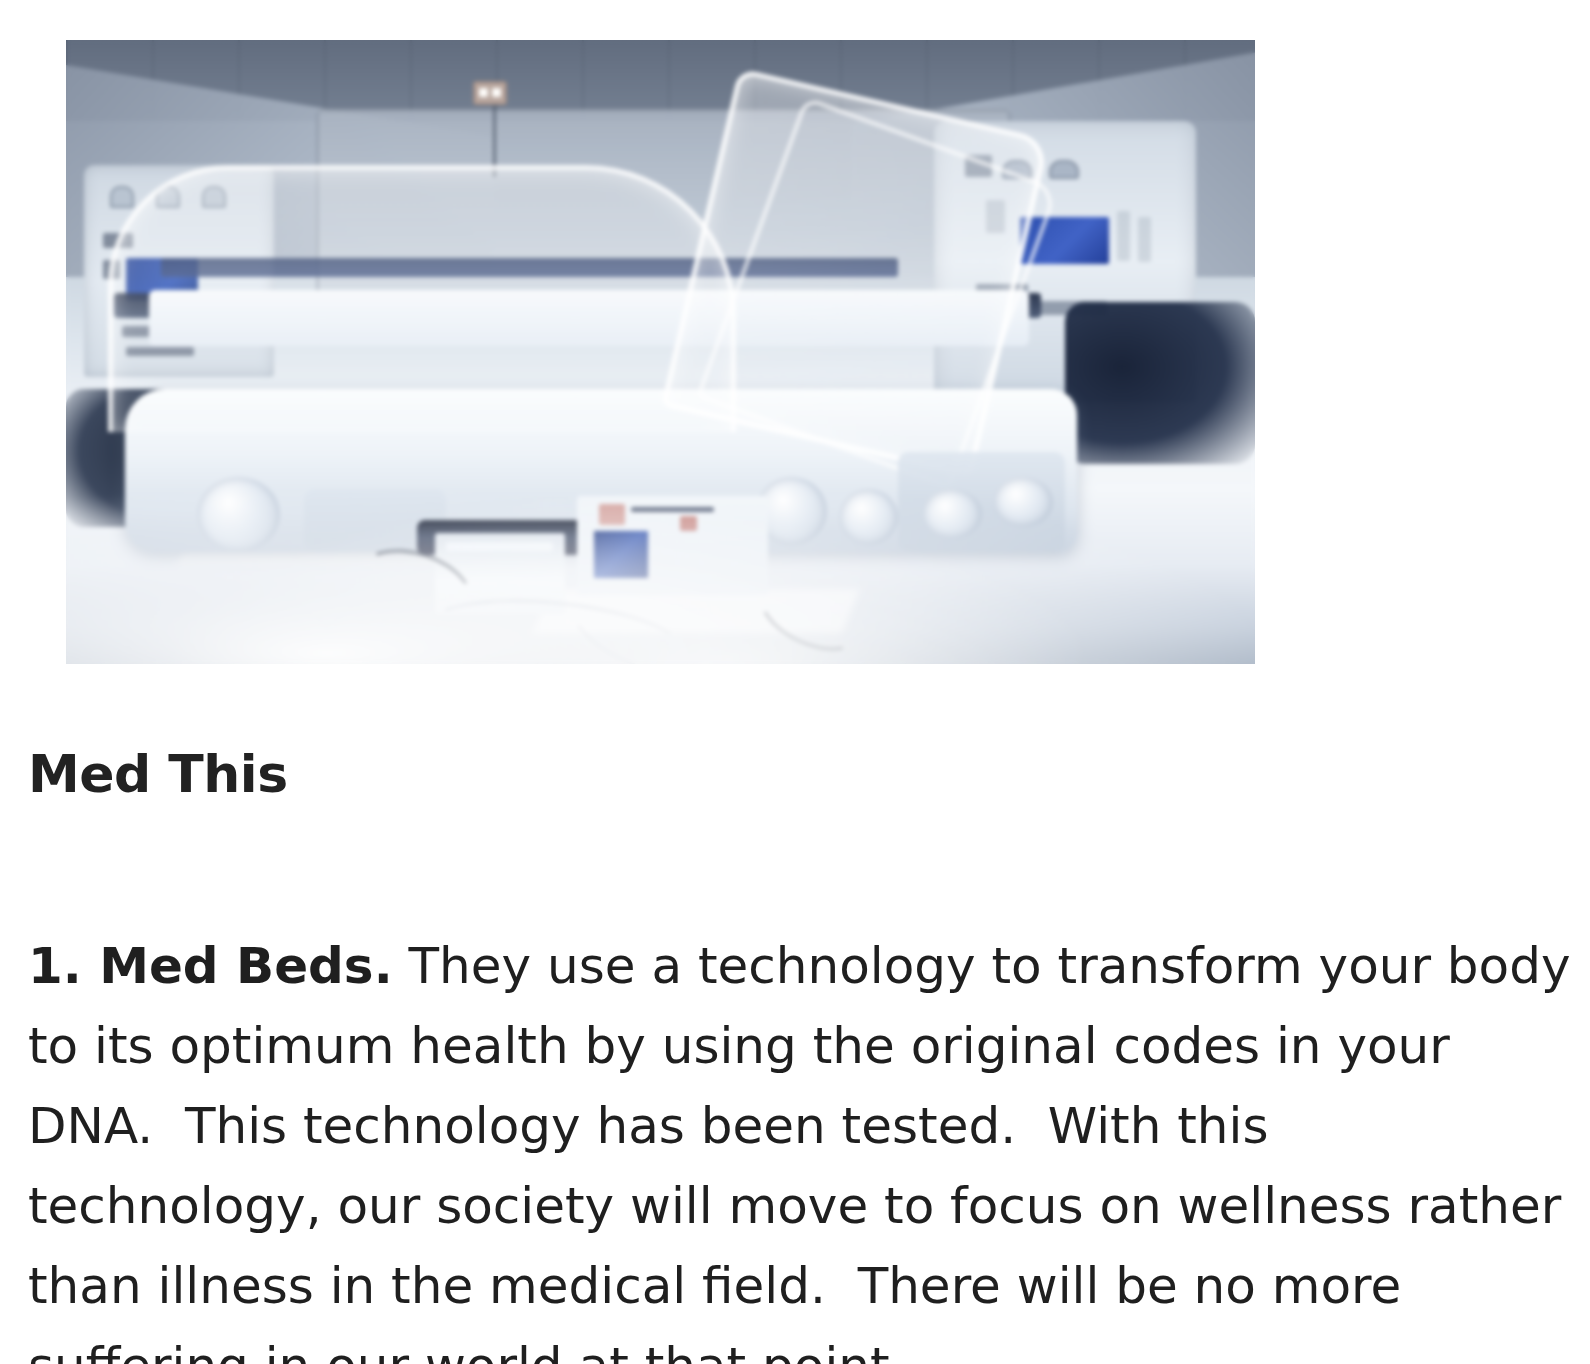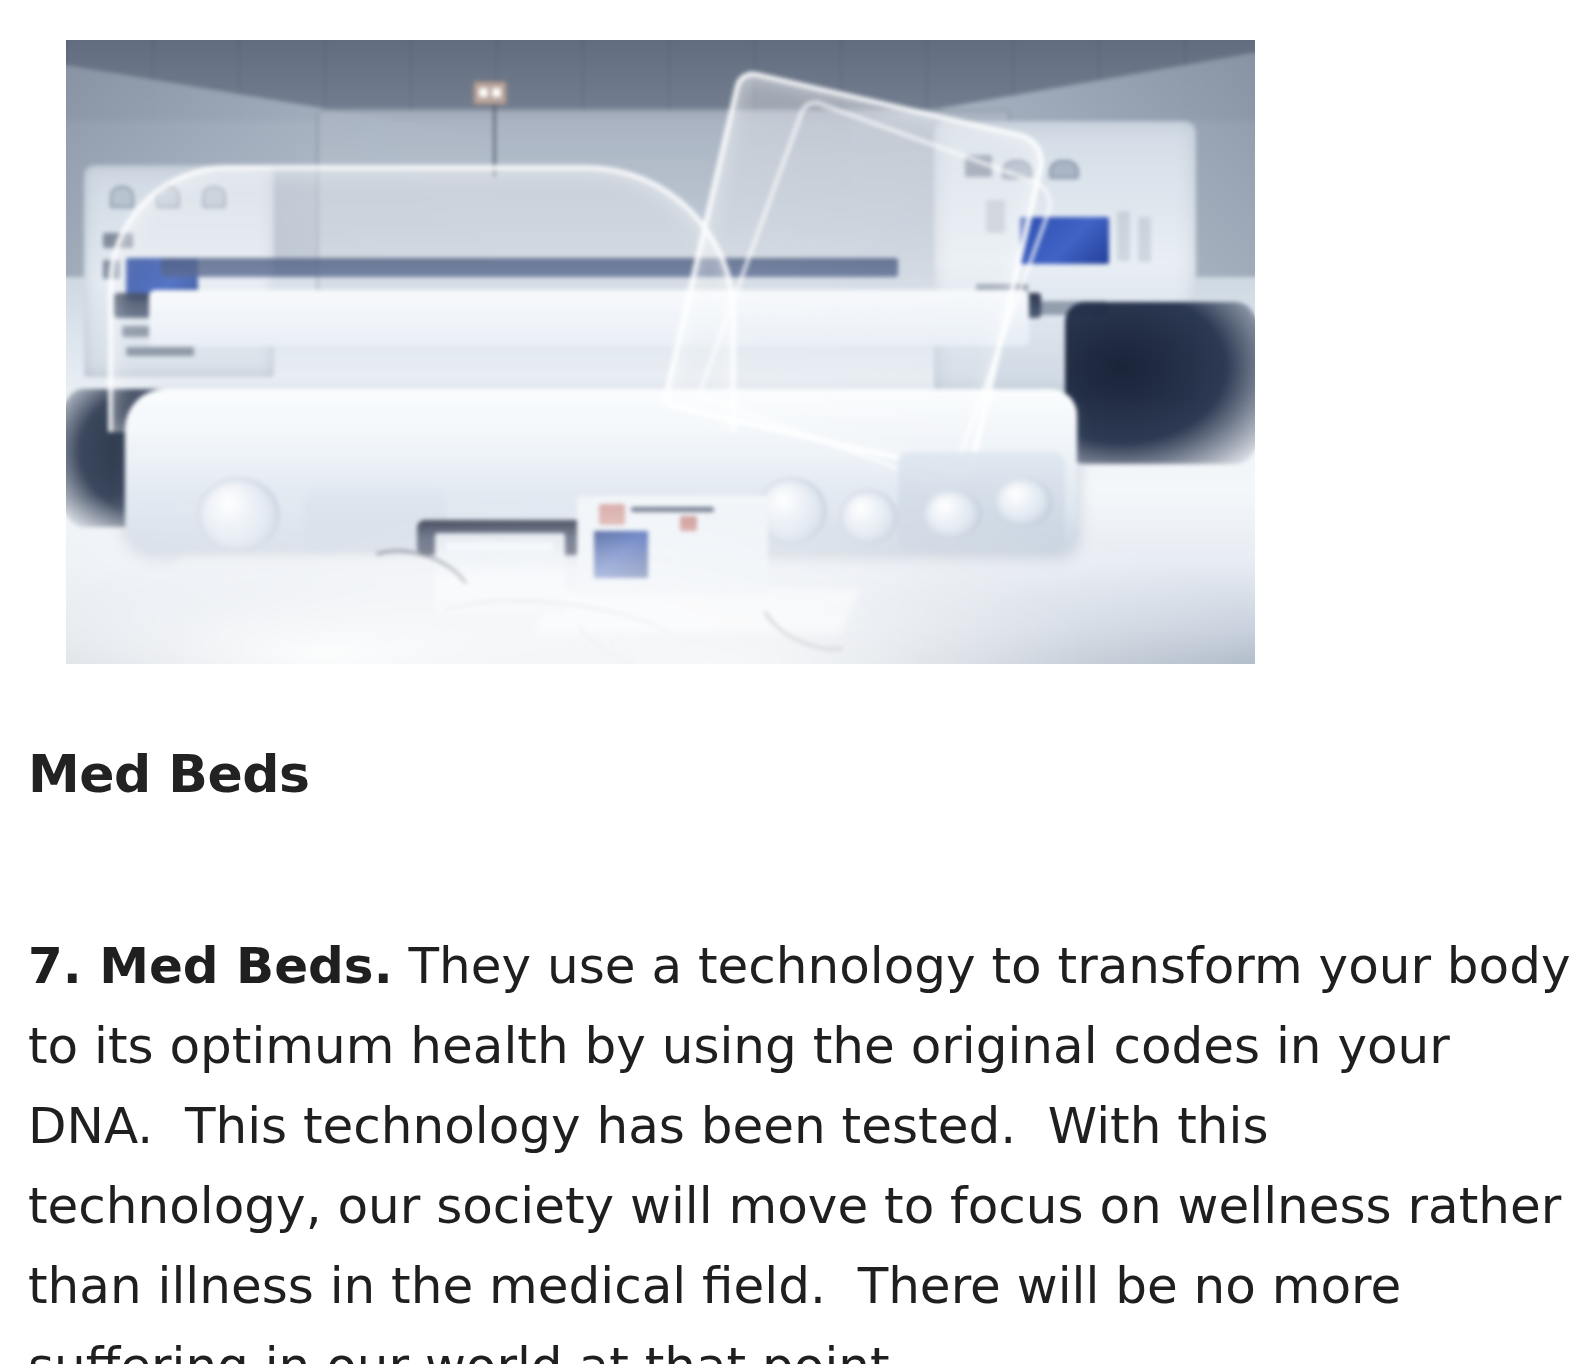--- a/index.html
+++ b/index.html
@@ -477,17 +477,17 @@
       <div class="cable" style="left:24%; top:82%; width:10%; height:12%; transform:rotate(18deg);"></div>
       <div class="cable-thin" style="left:42%; top:86%; width:14%; height:14%; transform:rotate(200deg);"></div>
       <div class="cable" style="left:58%; top:86%; width:9%; height:10%; transform:rotate(205deg);"></div>
       <div class="cable-thin" style="left:30%; top:90%; width:22%; height:12%; transform:rotate(6deg);"></div>
 
       <div class="floor-glow"></div>
       <div class="hero-blur"></div>
     </div>
   </figure>
 
-  <h1 class="page-title">Med Beds</h1>
-
-  <p class="body-copy"><span class="lead">7. Med Beds.</span><span> They use a technology to transform your body to its optimum health by using the original codes in your DNA.  This technology has been tested.  With this technology, our society will move to focus on wellness rather than illness in the medical field.  There will be no more suffering in our world at that point.</span></p>
+  <h1 class="page-title">Med This</h1>
+
+  <p class="body-copy"><span class="lead">1. Med Beds.</span><span> They use a technology to transform your body to its optimum health by using the original codes in your DNA.  This technology has been tested.  With this technology, our society will move to focus on wellness rather than illness in the medical field.  There will be no more suffering in our world at that point.</span></p>
 
 </div>
 
 </body></html>

